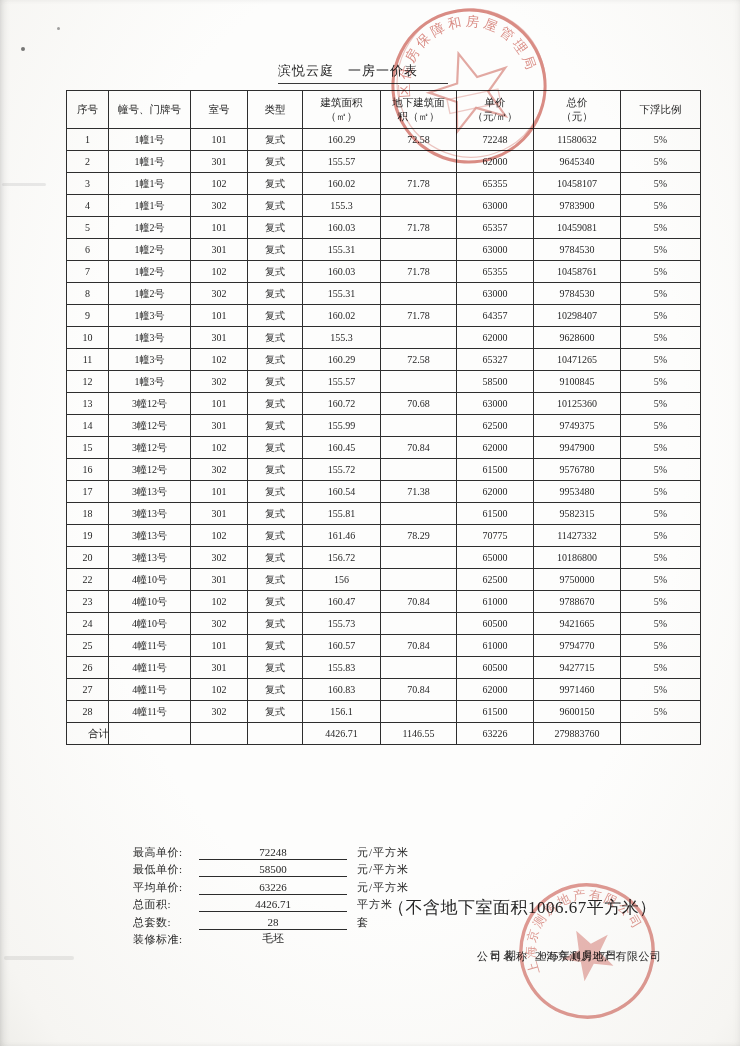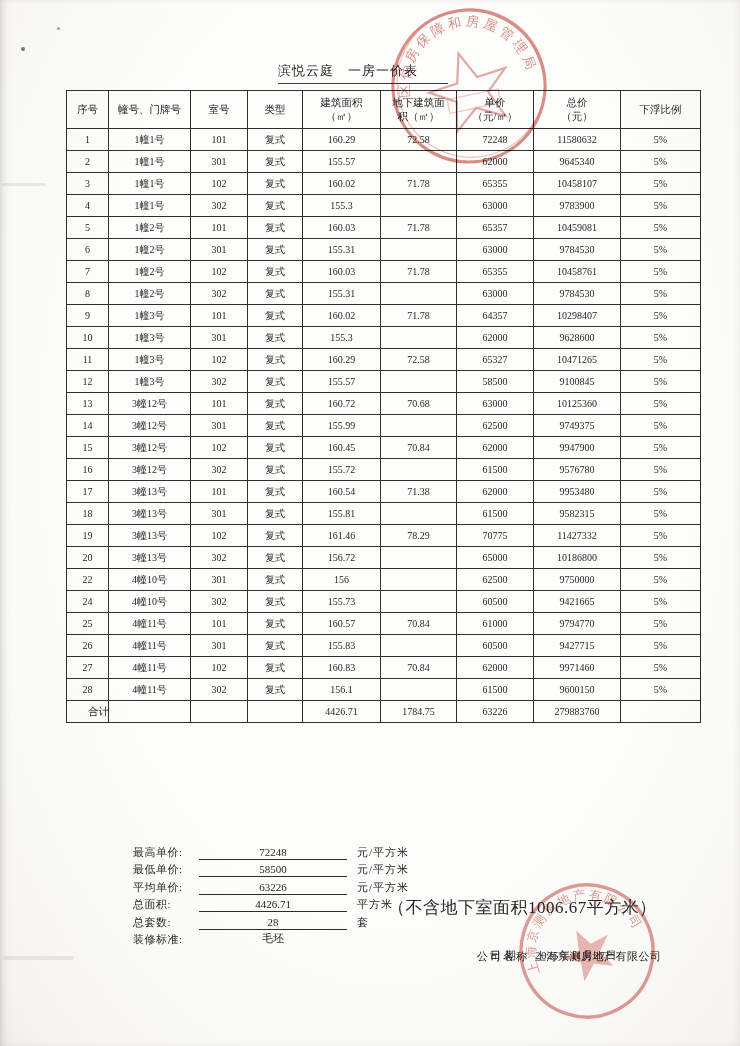--- a/index.html
+++ b/index.html
@@ -351,20 +351,31 @@
             <td>4幢10号</td>
             <td>301</td>
             <td>复式</td>
             <td>156</td>
             <td></td>
             <td>62500</td>
             <td>9750000</td>
             <td>5%</td>
           </tr>
           <tr>
+            <td>23</td>
+            <td>4幢10号</td>
+            <td>102</td>
+            <td>复式</td>
+            <td>160.47</td>
+            <td>70.84</td>
+            <td>61000</td>
+            <td>9788670</td>
+            <td>5%</td>
+          </tr>
+          <tr>
             <td>24</td>
             <td>4幢10号</td>
             <td>302</td>
             <td>复式</td>
             <td>155.73</td>
             <td></td>
             <td>60500</td>
             <td>9421665</td>
             <td>5%</td>
           </tr>
@@ -411,21 +422,21 @@
             <td>61500</td>
             <td>9600150</td>
             <td>5%</td>
           </tr>
           <tr class="total-row">
             <td>合计:</td>
             <td></td>
             <td></td>
             <td></td>
             <td>4426.71</td>
-            <td>1784.75</td>
+            <td>1146.55</td>
             <td>63226</td>
             <td>279883760</td>
             <td></td>
           </tr>
         </tbody>
     </table>
   </div>
 
   <div class="summary">
     <div class="sum-line">

